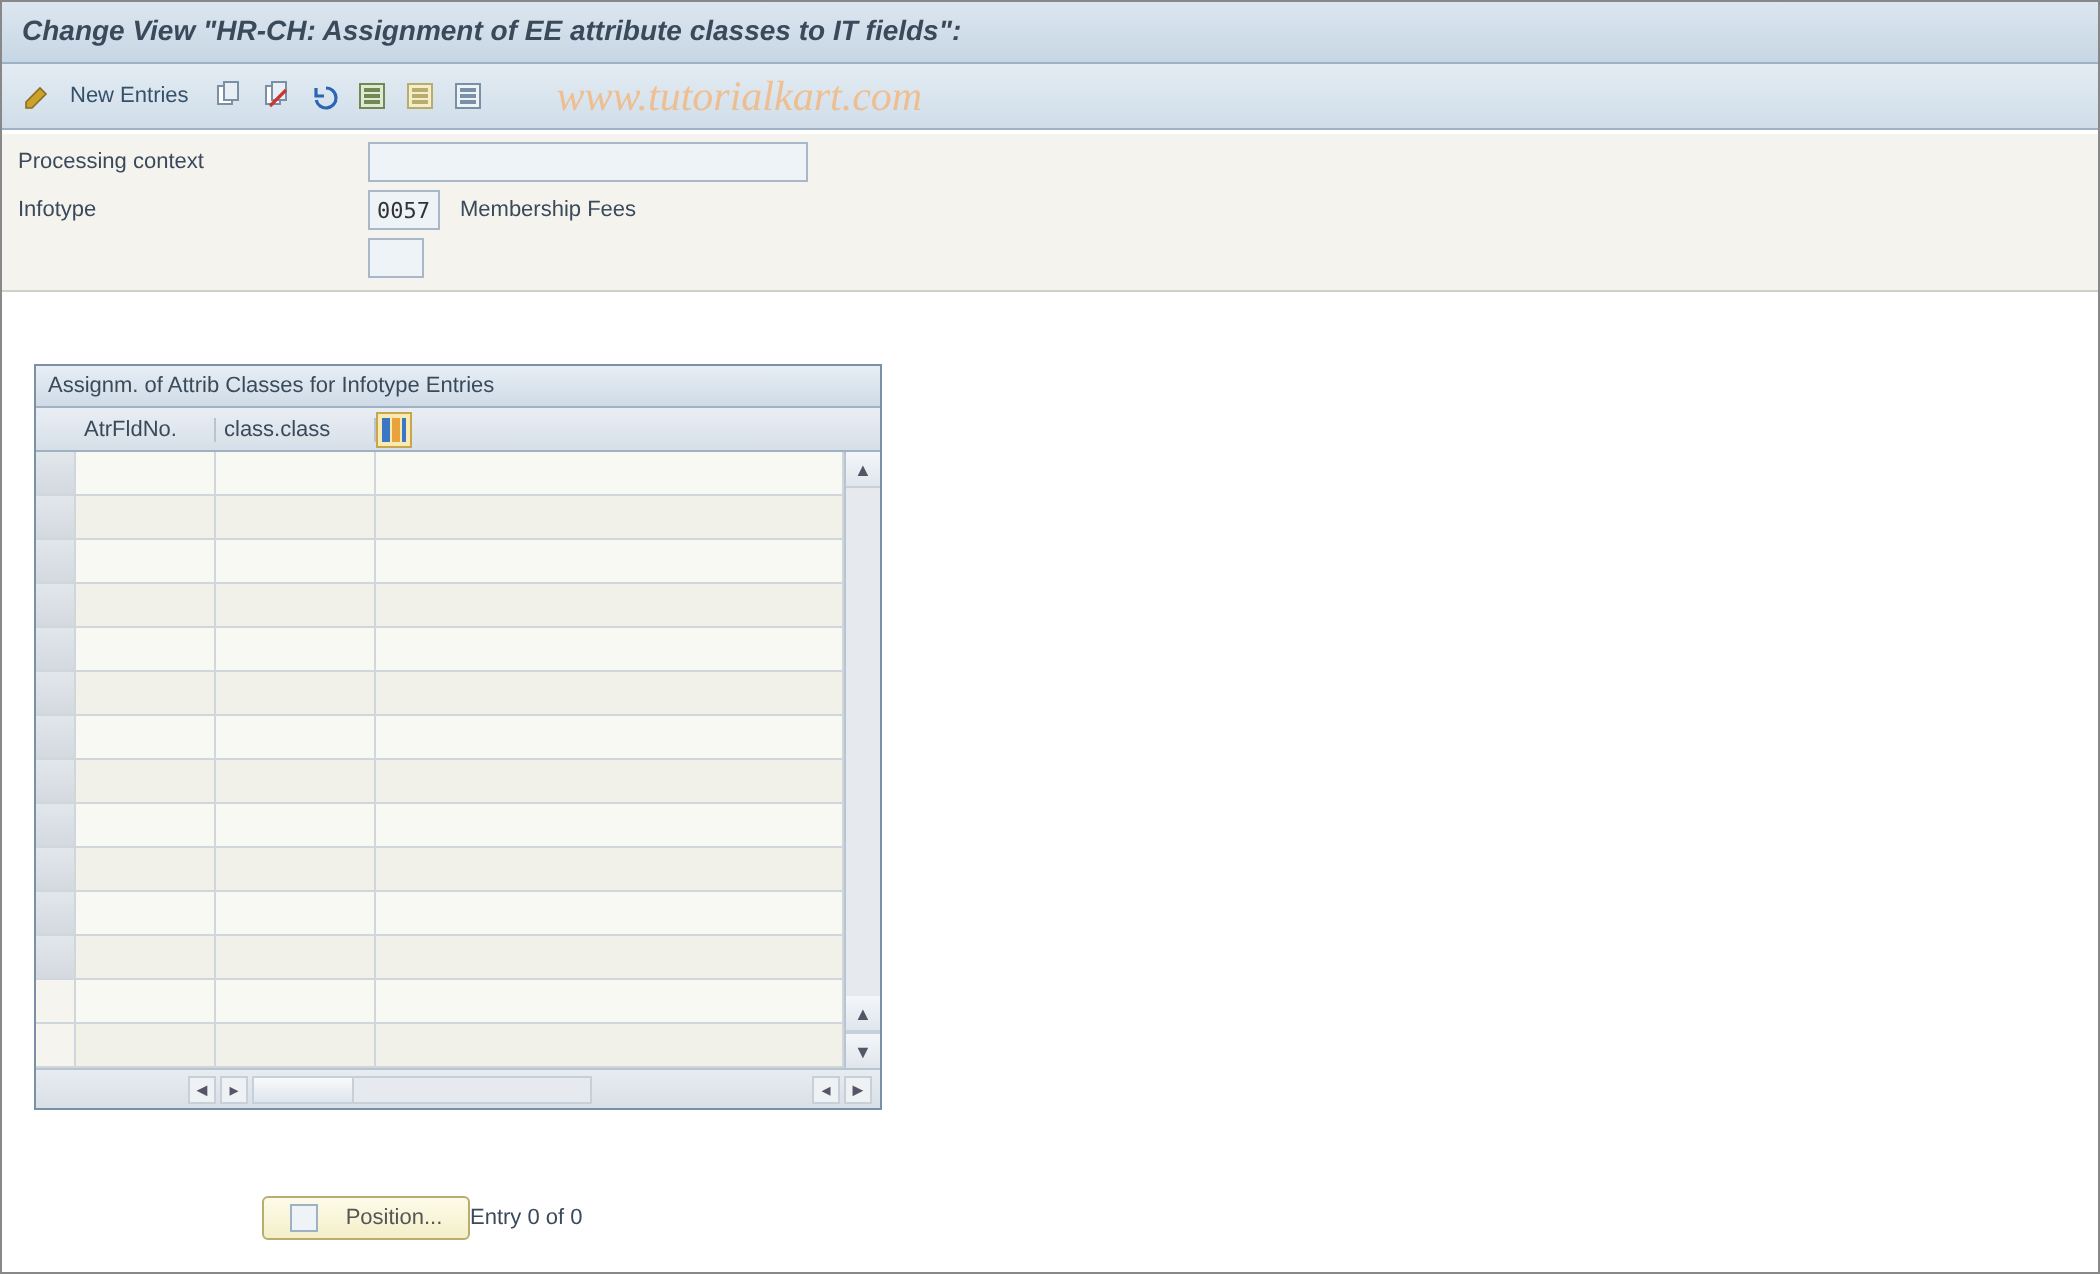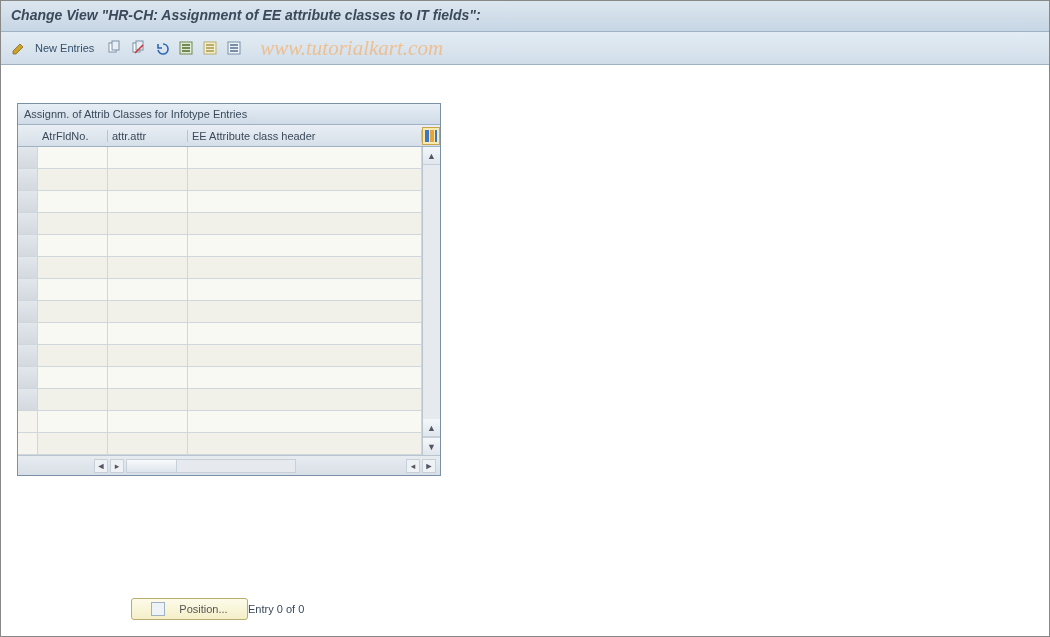--- a/index.html
+++ b/index.html
@@ -36,21 +36,21 @@
   .new-entries {
     color: #34506b;
     padding: 0 6px 0 2px;
     cursor: pointer;
   }
   .watermark {
     font-family: Georgia, 'Times New Roman', serif;
     color: rgba(255,160,70,.55);
     font-size: 21px;
     font-style: italic;
-    margin-left: 12px;
+    margin-left: 30px;
     pointer-events: none;
     user-select: none;
   }
 
   
   .ico { width: 16px; height: 16px; }
 
   
   .content { padding: 2px 0 0 0; }
 
@@ -166,21 +166,21 @@
   
   .bottom-row {
     position: absolute;
     left: 130px;
     bottom: 16px;
     display: flex;
     align-items: center;
   }
   .pos-btn {
     display: inline-flex; align-items: center; justify-content: center;
-    width: 117px; height: 22px;
+    width: 104px; height: 22px;
     background: linear-gradient(#fdfbea,#f4efc8);
     border: 1px solid #b8ad6e;
     border-radius: 3px;
     color: #555;
     cursor: pointer;
     gap: 14px;
   }
   .pos-btn .mini-ico { width:14px; height:14px; background:#eef3f8; border:1px solid #9fb2c4; display:inline-block; }
   .entry-text { color: #3a4a5a; }
 
@@ -237,28 +237,42 @@
         <rect x="2" y="2" width="12" height="12" fill="#eef3f8" stroke="#7a90a6"></rect>
         <rect x="4" y="4" width="8" height="2" fill="#7a90a6"></rect>
         <rect x="4" y="7" width="8" height="2" fill="#7a90a6"></rect>
         <rect x="4" y="10" width="8" height="2" fill="#7a90a6"></rect>
       </svg>
   </span>
   <span class="watermark">www.tutorialkart.com</span>
 </div>
 
 <div class="content">
+  <div class="form-area">
+    <div class="form-row">
+      <div class="form-label">Processing context</div>
+      <div class="ro-field ro-wide"></div>
+    </div>
+    <div class="form-row">
+      <div class="form-label">Infotype</div>
+      <div class="ro-field ro-small">0057</div>
+      <span class="inline-text">Membership Fees</span>
+    </div>
+    <div class="form-row">
+      <div class="form-label"></div>
+      <div class="ro-field ro-tiny"></div>
+    </div>
+  </div>
 
   <div class="grid-frame">
     <div class="grid-title">Assignm. of Attrib Classes for Infotype Entries</div>
     <div class="grid-head">
       <div class="hcell hsel"></div>
       <div class="hcell h-fldno">AtrFldNo.</div>
-      <div class="hcell h-attrclass">attr.attr</div>
-      <div class="hcell h-header">EE Attribute class header</div>
+      <div class="hcell h-attrclass">class.class</div>
       <div class="config-btn">
         <svg class="ico" viewBox="0 0 16 16">
             <rect x="2" y="2" width="4" height="12" fill="#3b78c4"></rect>
             <rect x="7" y="2" width="4" height="12" fill="#e8a43a"></rect>
             <rect x="12" y="2" width="2" height="12" fill="#3b78c4"></rect>
           </svg>
       </div>
     </div>
     <div class="grid-body">
       <div class="rows" id="grid-rows">

